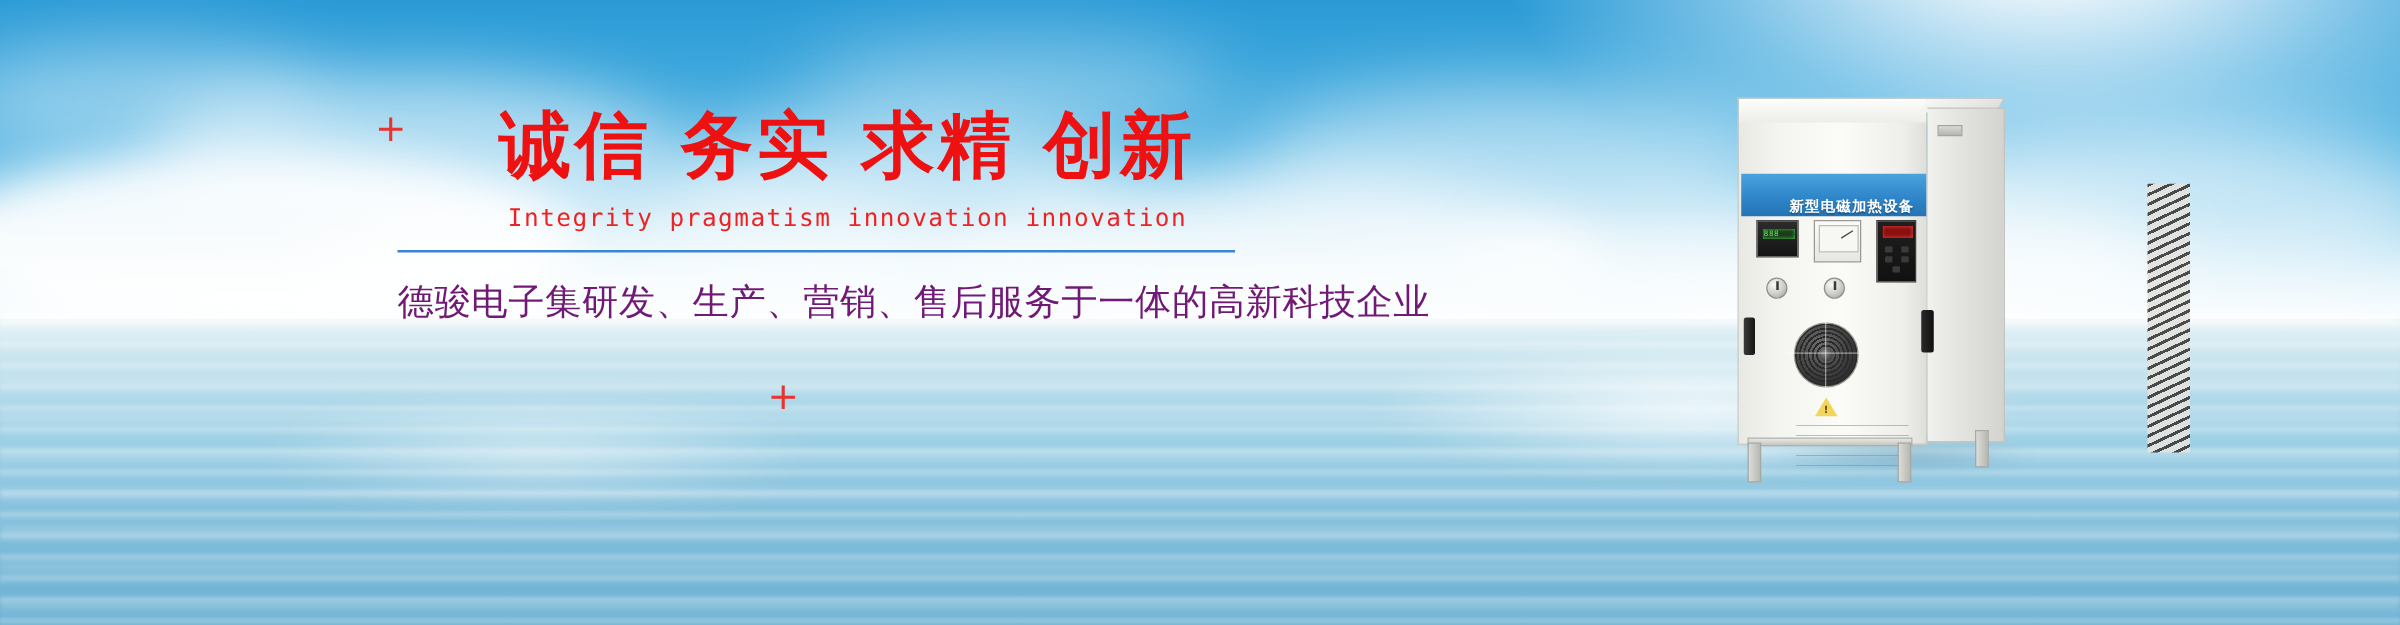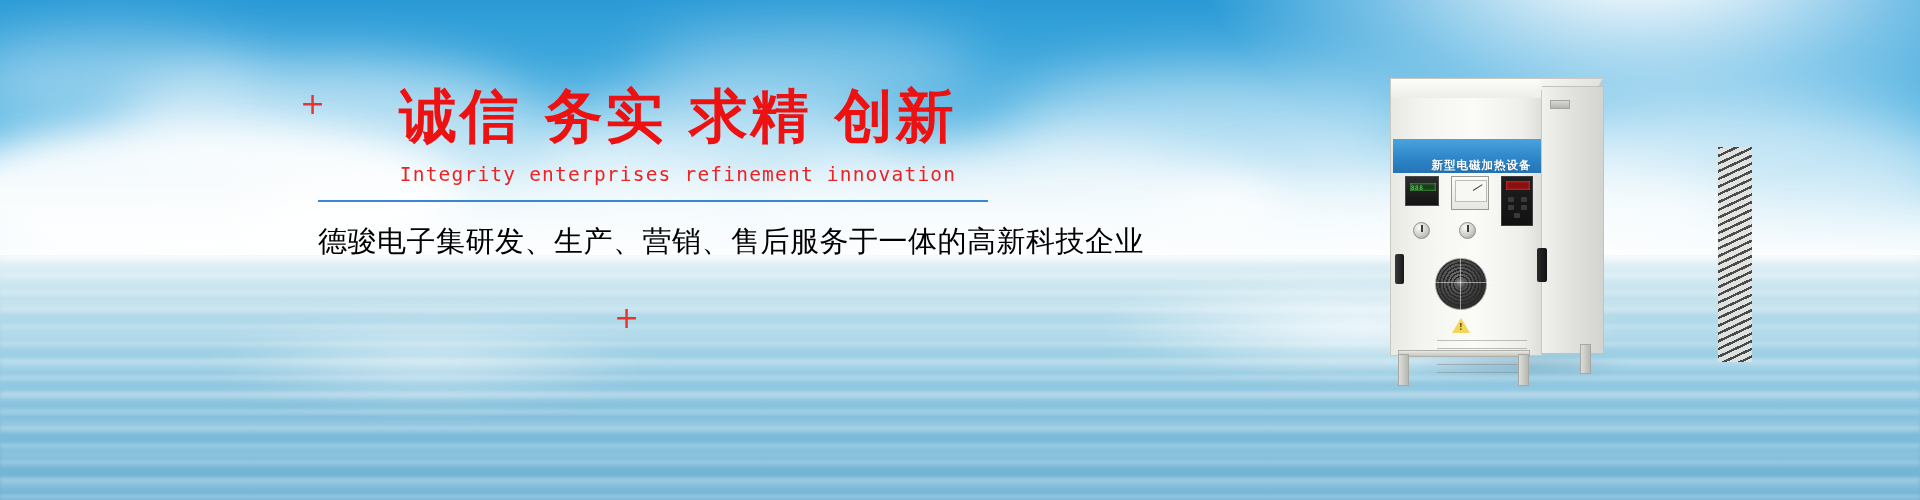--- a/index.html
+++ b/index.html
@@ -133,21 +133,21 @@
   .rule{
     margin-top:14px;
     width:670px; height:2px;
     background:#2f7fd0;
     opacity:.95;
   }
   .desc-cn{
     margin-top:20px;
     font-family:"DejaVu Serif", serif;
     font-size:29px;
-    color:#000000;
+    color:#701a75;
     letter-spacing:.5px;
     white-space:nowrap;
   }
   .desc-en{
     margin-top:11px;
     font-family:"DejaVu Sans Mono", monospace;
     font-size:17px;
     color:#1f63bd;
     letter-spacing:.4px;
     line-height:1.85;
@@ -365,21 +365,21 @@
   <div class="streaks2"></div>
   <div class="glare"></div>
   <div class="glare2"></div>
 
   <span class="plus plus-a">+</span>
   <span class="plus plus-b">+</span>
 
   <div class="copy">
     <div class="headline">诚信 务实 求精 创新</div>
 
-    <div class="tagline">Integrity  enterprises  refinement  innovation</div>
+    <div class="tagline">Integrity  pragmatism  innovation  innovation</div>
 
     <div class="rule"></div>
 
     <div class="desc-cn">德骏电子集研发、生产、营销、售后服务于一体的高新科技企业</div>
 
   </div>
 
   <div class="mach-shadow"></div>
 
   <div class="machine">

